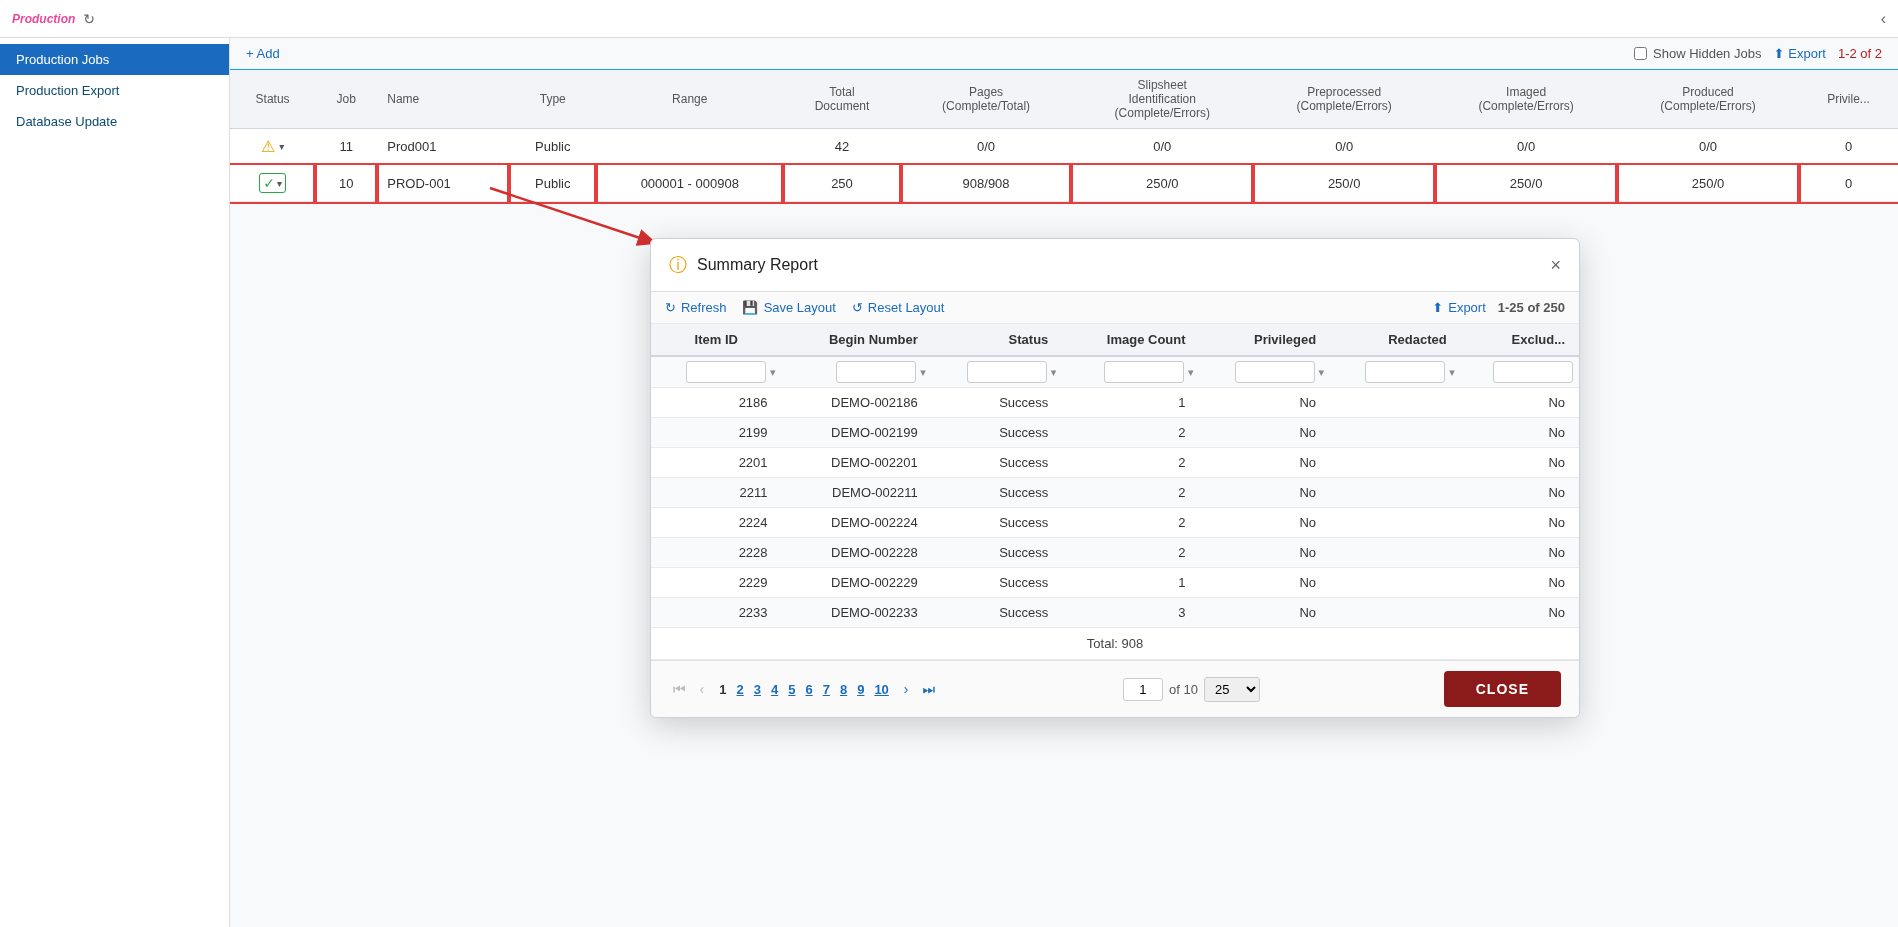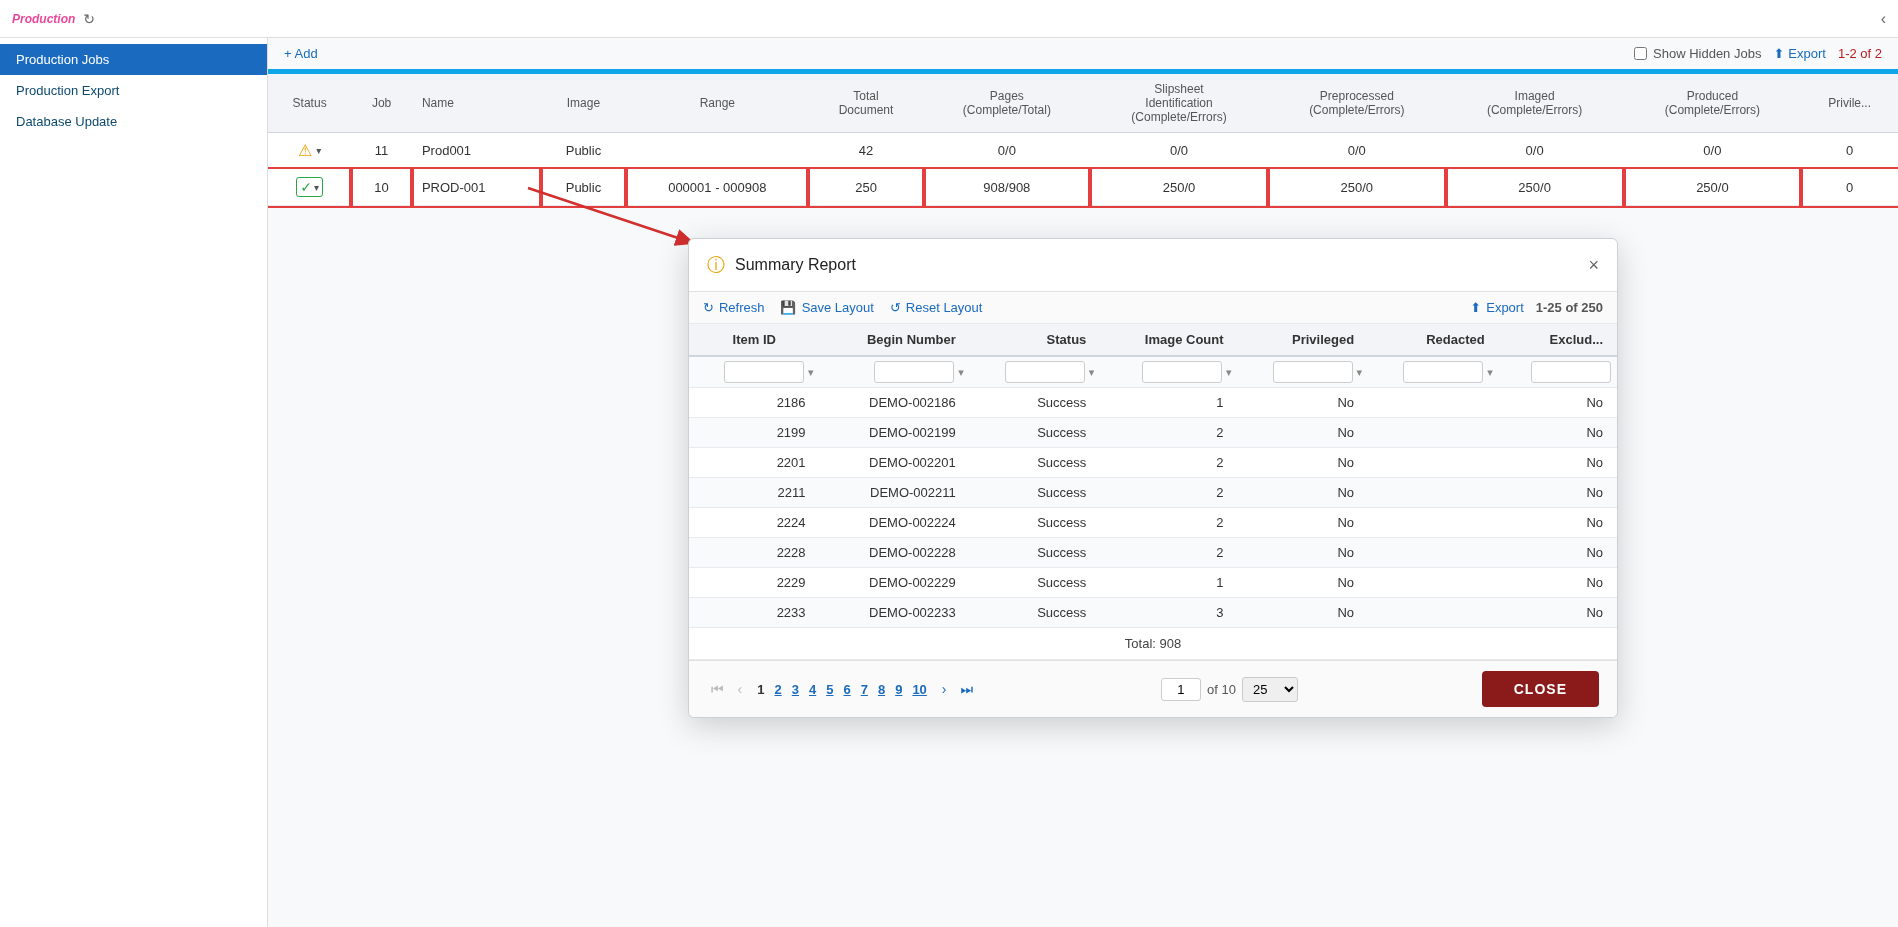--- a/index.html
+++ b/index.html
@@ -9,29 +9,29 @@
 
     
     .header { background: #fff; border-bottom: 1px solid #ddd; padding: 0 12px; height: 38px; display: flex; align-items: center; gap: 8px; }
     .header-title { font-weight: 600; font-size: 12px; color: #ec4899; font-style: italic; }
     .header-refresh-icon { color: #666; cursor: pointer; font-size: 14px; }
     .header-collapse-btn { margin-left: auto; cursor: pointer; color: #666; font-size: 16px; }
 
     .main-layout { display: flex; flex: 1; overflow: hidden; }
 
     
-    .sidebar { width: 268px; background: #fff; border-right: 1px solid #ddd; padding: 6px 0; flex-shrink: 0; }
+    .sidebar { width: 230px; background: #fff; border-right: 1px solid #ddd; padding: 6px 0; flex-shrink: 0; }
     .sidebar-item { padding: 8px 16px; cursor: pointer; font-size: 13px; color: #0c4a6e; }
     .sidebar-item.active { background: #1a6bbf; color: #fff; }
 
     
     .main-content { flex: 1; overflow: auto; padding: 0; background: #f8f9fa; position: relative; }
 
     
-    .toolbar { padding: 8px 16px; display: flex; align-items: center; gap: 8px; background: #f8f9fa; border-bottom: 5px solid #0ea5e9; }
+    .toolbar { padding: 8px 16px; display: flex; align-items: center; gap: 8px; background: #f8f9fa; border-bottom: 1px solid #0ea5e9; }
     .toolbar-right { margin-left: auto; display: flex; align-items: center; gap: 12px; }
     .add-btn { color: #1a6bbf; cursor: pointer; font-size: 13px; display: flex; align-items: center; gap: 4px; }
     .show-hidden-label { display: flex; align-items: center; gap: 6px; font-size: 13px; color: #555; cursor: pointer; padding-left: 44px; }
     .export-link { color: #1a6bbf; cursor: pointer; font-size: 13px; display: flex; align-items: center; gap: 4px; }
     .pagination-info { font-size: 13px; color: #b91c1c; }
 
     
     .jobs-table { width: 100%; border-collapse: collapse; background: #fff; }
     .jobs-table th { background: #f2f4f7; border-bottom: 1px solid #d0d5dd; padding: 8px 10px; text-align: center; font-weight: 500; font-size: 12px; color: #555; white-space: nowrap; }
     .jobs-table th.left { text-align: left; }
@@ -123,21 +123,21 @@
           <span class="pagination-info">1-2 of 2</span>
         </div>
       </div>
 
       <table class="jobs-table">
         <thead>
           <tr>
             <th>Status</th>
             <th>Job</th>
             <th class="left">Name</th>
-            <th>Image</th>
+            <th>Type</th>
             <th>Range</th>
             <th>Total<br>Document</th>
             <th>Pages<br>(Complete/Total)</th>
             <th>Slipsheet<br>Identification<br>(Complete/Errors)</th>
             <th>Preprocessed<br>(Complete/Errors)</th>
             <th>Imaged<br>(Complete/Errors)</th>
             <th>Produced<br>(Complete/Errors)</th>
             <th>Privile...</th>
           </tr>
         </thead>

